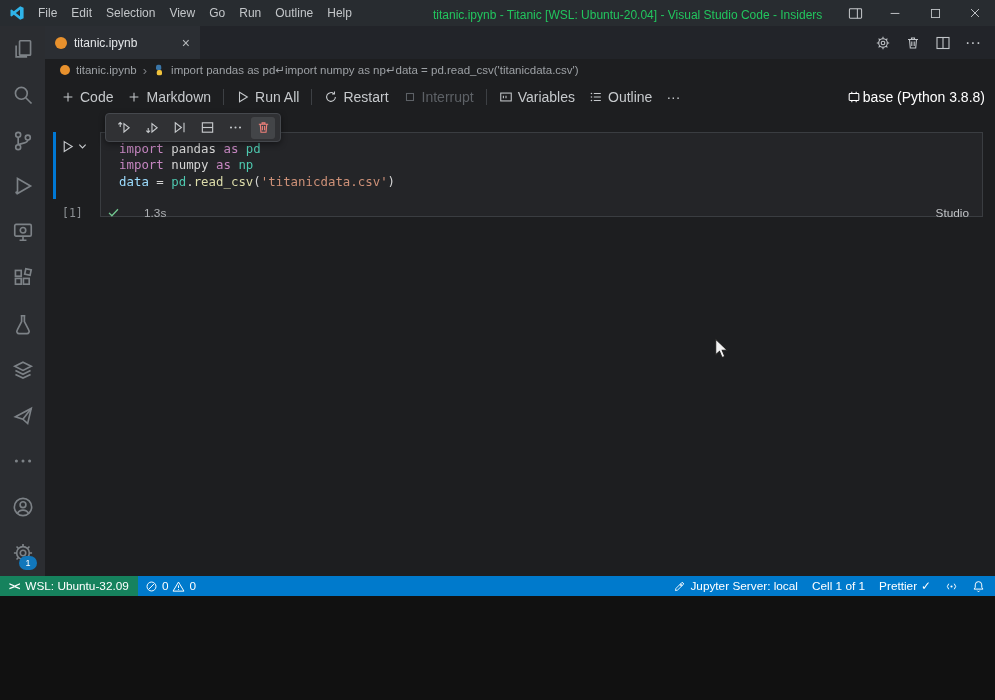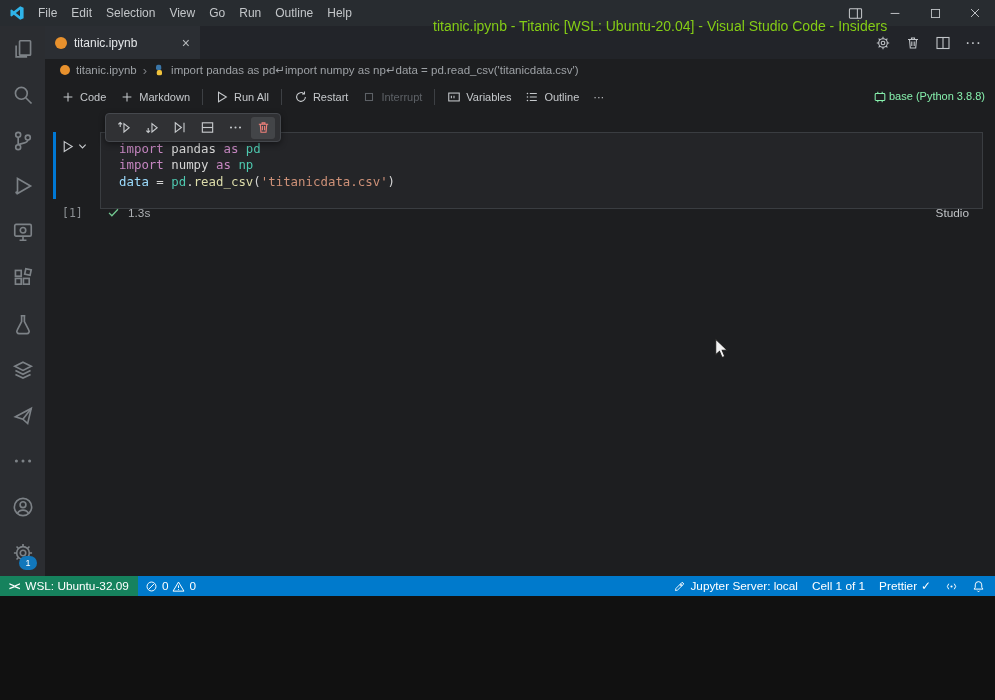--- a/index.html
+++ b/index.html
@@ -5,21 +5,21 @@
   html,body{margin:0;padding:0;background:#111}
   .window{position:relative;width:995px;height:596px;overflow:hidden;background:var(--editor-bg);
     font-family:"Liberation Sans",sans-serif;color:#ccc}
   svg{display:block}
 
   
   .titlebar{position:absolute;top:0;left:0;width:100%;height:26px;background:var(--titlebar-bg);
     display:flex;align-items:center;font-size:12px;color:#c3c6c9;z-index:50}
   .vscode-logo{margin:0 6px 0 9px}
   .menu-item{padding:0 7px;line-height:26px;white-space:nowrap}
-  .window-title{position:absolute;left:433px;top:13px;line-height:26px;font-size:14px;color:#84cc16;white-space:nowrap}
+  .window-title{position:absolute;left:433px;top:2px;line-height:26px;font-size:12px;color:#22c55e;white-space:nowrap}
   .window-controls{margin-left:auto;display:flex;align-items:center;height:100%}
   .wc-btn{width:40px;height:26px;display:flex;align-items:center;justify-content:center;color:#c3c6c9}
 
   
   .activitybar{position:absolute;left:0;top:26px;bottom:20px;width:45px;background:var(--activitybar-bg);
     display:flex;flex-direction:column;align-items:center;z-index:40}
   .ab-item{width:45px;height:47px;display:flex;align-items:center;justify-content:center;color:#7d8287;position:relative}
   .ab-bottom{margin-top:auto}
   .ab-badge{position:absolute;right:8px;bottom:6px;min-width:14px;height:14px;border-radius:7px;
     background:var(--badge-blue);color:#fff;font-size:9px;line-height:14px;text-align:center;padding:0 2px}
@@ -31,44 +31,44 @@
     color:#e4e6e8;font-size:12px}
   .tab-close{margin-left:auto;color:#b6b9bc;font-size:14px;line-height:1}
   .tab-actions{margin-left:auto;display:flex;align-items:center;gap:14px;padding-right:14px;color:#c2c5c9}
   .jupyter-dot{width:12px;height:12px;border-radius:50%;background:var(--jupyter-orange);flex:none}
   .jupyter-dot.small{width:10px;height:10px}
 
   .breadcrumbs{height:22px;display:flex;align-items:center;gap:6px;padding-left:15px;font-size:11.5px;
     color:#9da1a5;white-space:nowrap;overflow:hidden}
   .bc-sep{color:#7a7e82;font-size:13px;line-height:1}
 
-  .nb-toolbar{height:31px;display:flex;align-items:center;padding:0 10px 0 9px;font-size:11px;color:#c6c9cc}
+  .nb-toolbar{height:31px;display:flex;align-items:center;padding:0 10px 0 9px;font-size:14px;color:#c6c9cc}
   .nbt-btn{display:flex;align-items:center;gap:5px;padding:0 7px;height:24px;border-radius:4px;white-space:nowrap}
   .nbt-btn.disabled{color:#5d6166}
   .nbt-sep{width:1px;height:16px;background:#3d4044;margin:0 5px;flex:none}
-  .nbt-kernel{margin-left:auto;display:flex;gap:2px;color:#86efac;white-space:nowrap}
+  .nbt-kernel{margin-left:auto;display:flex;align-items:center;gap:2px;color:#ffffff;white-space:nowrap}
 
   
   .cell-toolbar{position:absolute;left:60px;top:87px;height:27px;display:flex;align-items:center;gap:4px;
     padding:0 5px;background:var(--toolbar-popup-bg);border:1px solid #45484d;border-radius:4px;z-index:20;
     box-shadow:0 2px 6px rgba(0,0,0,.45)}
   .ct-btn{width:24px;height:22px;display:flex;align-items:center;justify-content:center;color:#c7cacd;border-radius:3px}
   .ct-btn.delete{color:var(--delete-red);background:rgba(120,123,126,.28)}
 
   
   .cell{position:absolute;left:8px;top:106px;right:12px;height:95px}
   .cell-focus-bar{position:absolute;left:0;top:0;width:3px;height:67px;background:var(--focus-blue)}
   .cell-run{position:absolute;left:7px;top:7px;display:flex;align-items:center;gap:3px;color:#c7cacd}
   .cell-editor{position:absolute;left:47px;right:0;top:0;height:67px;background:var(--cell-editor-bg);
-    border:1px solid var(--cell-border);padding:8px 0 0 18px;
+    border:1px solid var(--cell-border);padding:8px 0 8px 18px;
     font-family:"DejaVu Sans Mono",monospace;font-size:12.4px;line-height:16.4px;white-space:pre;overflow:hidden}
   .cell-exec-count{position:absolute;left:9px;top:74px;font-family:"DejaVu Sans Mono",monospace;
     font-size:11.5px;color:#8b8f93}
   .cell-status{position:absolute;left:47px;right:0;top:68px;height:25px;display:flex;align-items:center;
-    gap:8px;padding:0 14px 0 7px;font-size:11.8px;color:#aeb1b4}
+    gap:24px;padding:0 14px 0 7px;font-size:11.8px;color:#aeb1b4}
   .cell-lang{margin-left:auto;color:#c0c3c6}
 
   
   .statusbar{position:absolute;left:0;right:0;bottom:0;height:20px;background:var(--statusbar-bg);
     display:flex;align-items:center;color:#fff;font-size:11.8px;z-index:60}
   .sb-item{display:flex;align-items:center;gap:4px;padding:0 7px;height:100%;white-space:nowrap}
   .sb-remote{background:var(--remote-bg);padding:0 9px;gap:6px}
   .sb-remote-glyph{font-weight:bold;font-size:10.5px;letter-spacing:-1px}
   .sb-right{margin-left:auto;display:flex;height:100%;align-items:flex-end}
   .sb-right .sb-item:last-child{padding-right:10px}

